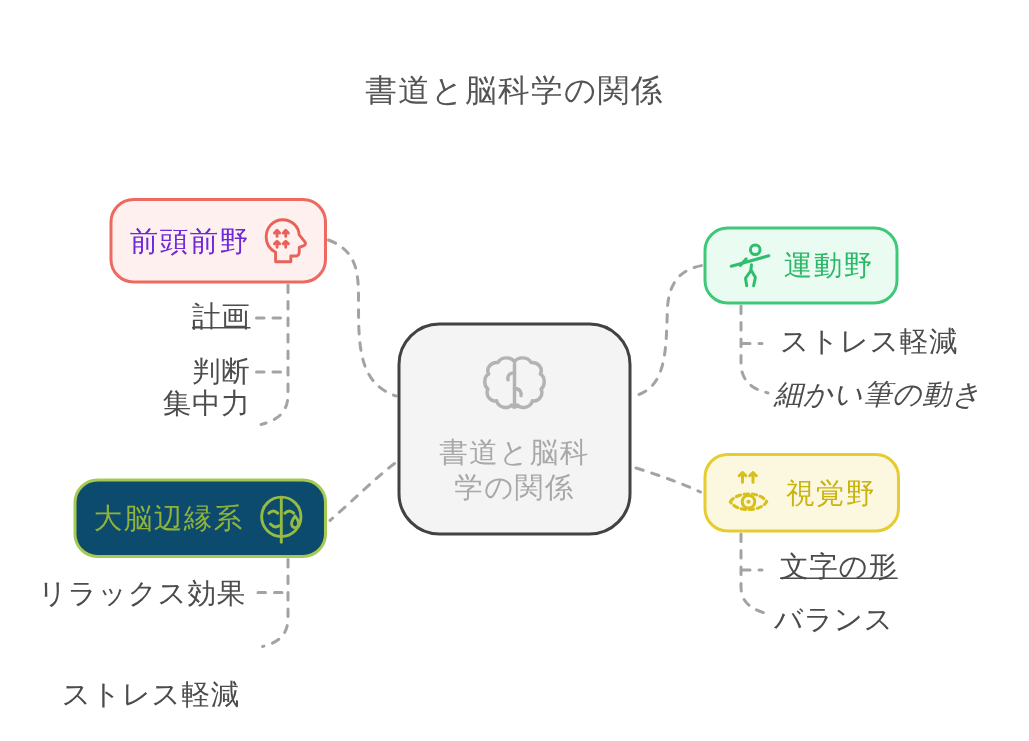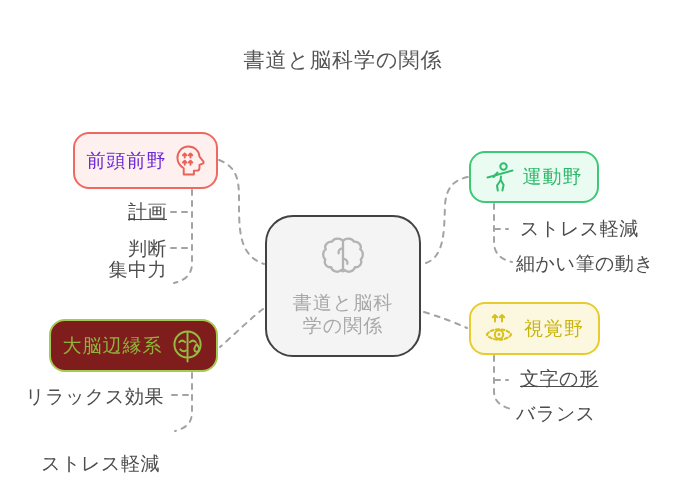--- a/index.html
+++ b/index.html
@@ -15,21 +15,21 @@
   svg.connectors{position:absolute;left:0;top:0;z-index:1;}
   .node{position:absolute;z-index:2;display:flex;align-items:center;justify-content:center;box-sizing:border-box;}
   .branch{border-radius:16px;gap:9px;}
   .branch .blabel{font-size:19px;letter-spacing:1px;}
   .b-prefrontal{left:73px;top:132px;width:145px;height:57px;background:#fdf0ee;border:2.5px solid #ee6a60;}
   .b-prefrontal .blabel{color:#6d28d9;}
   .b-motor{left:469px;top:151px;width:130px;height:52px;background:#eafcf2;border:2.5px solid #3ec878;}
   .b-motor .blabel{color:#2db869;}
   .b-visual{left:469px;top:302px;width:131px;height:53px;background:#fcf8e0;border:2.5px solid #e6cc31;}
   .b-visual .blabel{color:#c9b30e;}
-  .b-limbic{left:49px;top:319px;width:169px;height:53px;background:#7f1d1d;border:2.5px solid #a5ca51;}
+  .b-limbic{left:49px;top:319px;width:169px;height:53px;background:#0c4a6e;border:2.5px solid #a5ca51;}
   .b-limbic .blabel{color:#8fb33a;}
   .center-node{
     left:265px;top:215px;width:156px;height:142px;border-radius:28px;
     background:#f4f4f4;border:2.5px solid #424242;
     flex-direction:column;gap:10px;
   }
   .center-label{
     width:104px;text-align:center;font-size:19px;line-height:1.2;
     color:#a8a8a8;letter-spacing:1px;
   }
@@ -117,21 +117,21 @@
       <path d="M 8.5 22 Q 11.5 25.2 14.5 23.2"></path>
       <path d="M 25.5 16.5 C 27.8 19.5 28.6 21.5 27.4 23.3 C 26.2 25.1 23.6 24.6 23.1 22.6 C 22.7 20.9 23.8 18.7 25.5 16.5 Z"></path>
     </svg>
   </div>
 
   <div class="leaf r" style="left:87px;top:202px;width:80px;text-decoration:underline;">計画</div>
   <div class="leaf r" style="left:87px;top:239px;width:80px;">判断</div>
   <div class="leaf r" style="left:67px;top:260px;width:100px;text-align:right;">集中力</div>
 
   <div class="leaf" style="left:520px;top:219px;">ストレス軽減</div>
-  <div class="leaf" style="left:516px;top:254px;">細かい筆の動き</div>
+  <div class="leaf" style="left:516px;top:254px;font-style:italic;">細かい筆の動き</div>
 
   <div class="leaf" style="left:520px;top:369px;text-decoration:underline;">文字の形</div>
   <div class="leaf r" style="left:14px;top:387px;width:150px;">リラックス効果</div>
 
   <div class="leaf" style="left:516px;top:404px;">バランス</div>
   <div class="leaf r" style="left:10px;top:422px;width:150px;margin-top:32px;">ストレス軽減</div>
 
 </div>
 
 </body></html>

